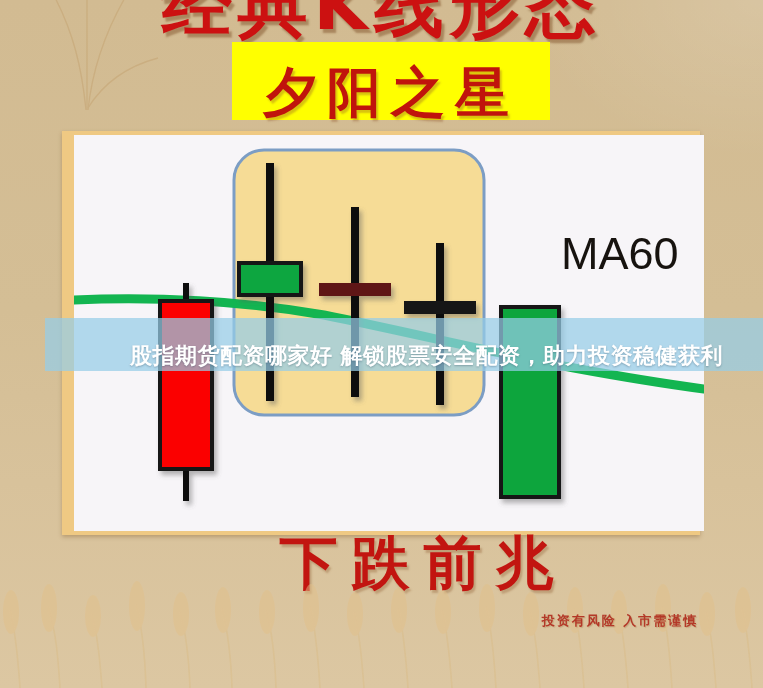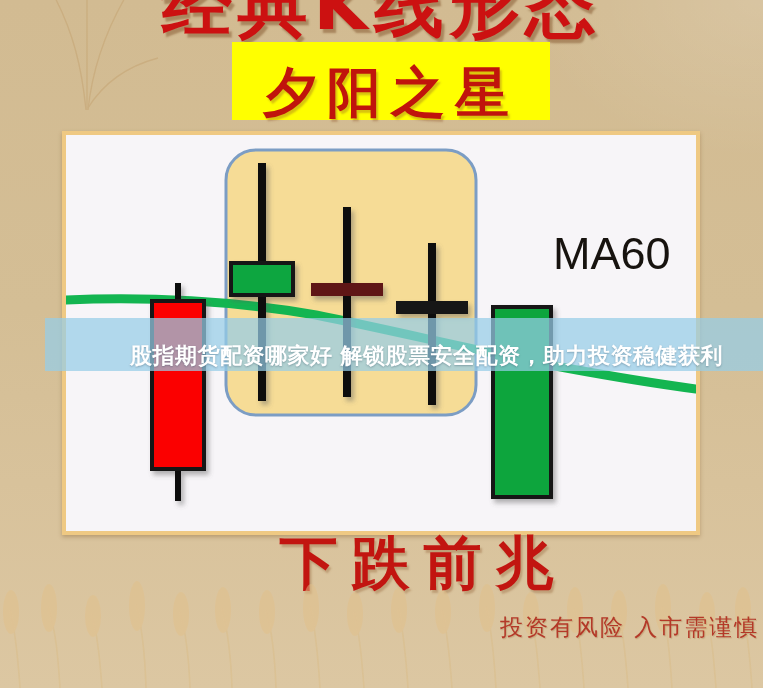--- a/index.html
+++ b/index.html
@@ -43,20 +43,21 @@
   .chart-frame{
     position:absolute;left:62px;top:131px;width:638px;height:404px;
     background:#efc983;
     padding:4px;box-sizing:border-box;
     box-shadow:0 2px 4px rgba(120,80,30,.35);
   }
   .chart-inner{
     position:relative;width:100%;height:100%;
     background:#f7f5f8;
     overflow:hidden;
+    margin-left:8px;
   }
   .chart-svg{position:absolute;left:0;top:0;width:100%;height:100%;}
   .watermark{
     position:absolute;left:200px;top:80px;width:190px;height:140px;
     opacity:.30;pointer-events:none;
   }
   .ma-label{
     position:absolute;left:487px;top:96px;
     font-family:"Liberation Sans","DejaVu Sans",sans-serif;
     font-size:45px;font-weight:500;color:#17130f;letter-spacing:0px;
@@ -81,21 +82,21 @@
     position:absolute;left:0;top:532px;width:763px;text-align:center;
     font-family:"DejaVu Sans","Liberation Sans",sans-serif;
     font-size:58px;font-weight:bold;color:#c21510;letter-spacing:14px;
     text-shadow:2px 3px 2px rgba(140,90,45,.35);
     white-space:nowrap;line-height:1.1;padding-left:42px;
   }
   
   .disclaimer{
     position:absolute;left:500px;top:612px;width:240px;text-align:center;
     font-family:"DejaVu Sans","Liberation Sans",sans-serif;
-    font-size:23px;font-weight:normal;color:#b02a1c;letter-spacing:2px;
+    font-size:13px;font-weight:bold;color:#b02a1c;letter-spacing:2px;
     opacity:.9;white-space:nowrap;
     text-shadow:1px 1px 1px rgba(160,120,70,.4);
   }
 </style>
 </head>
 <body>
 
 <div id="stage">
 
   <svg class="wheat-top" viewBox="0 0 160 150">

